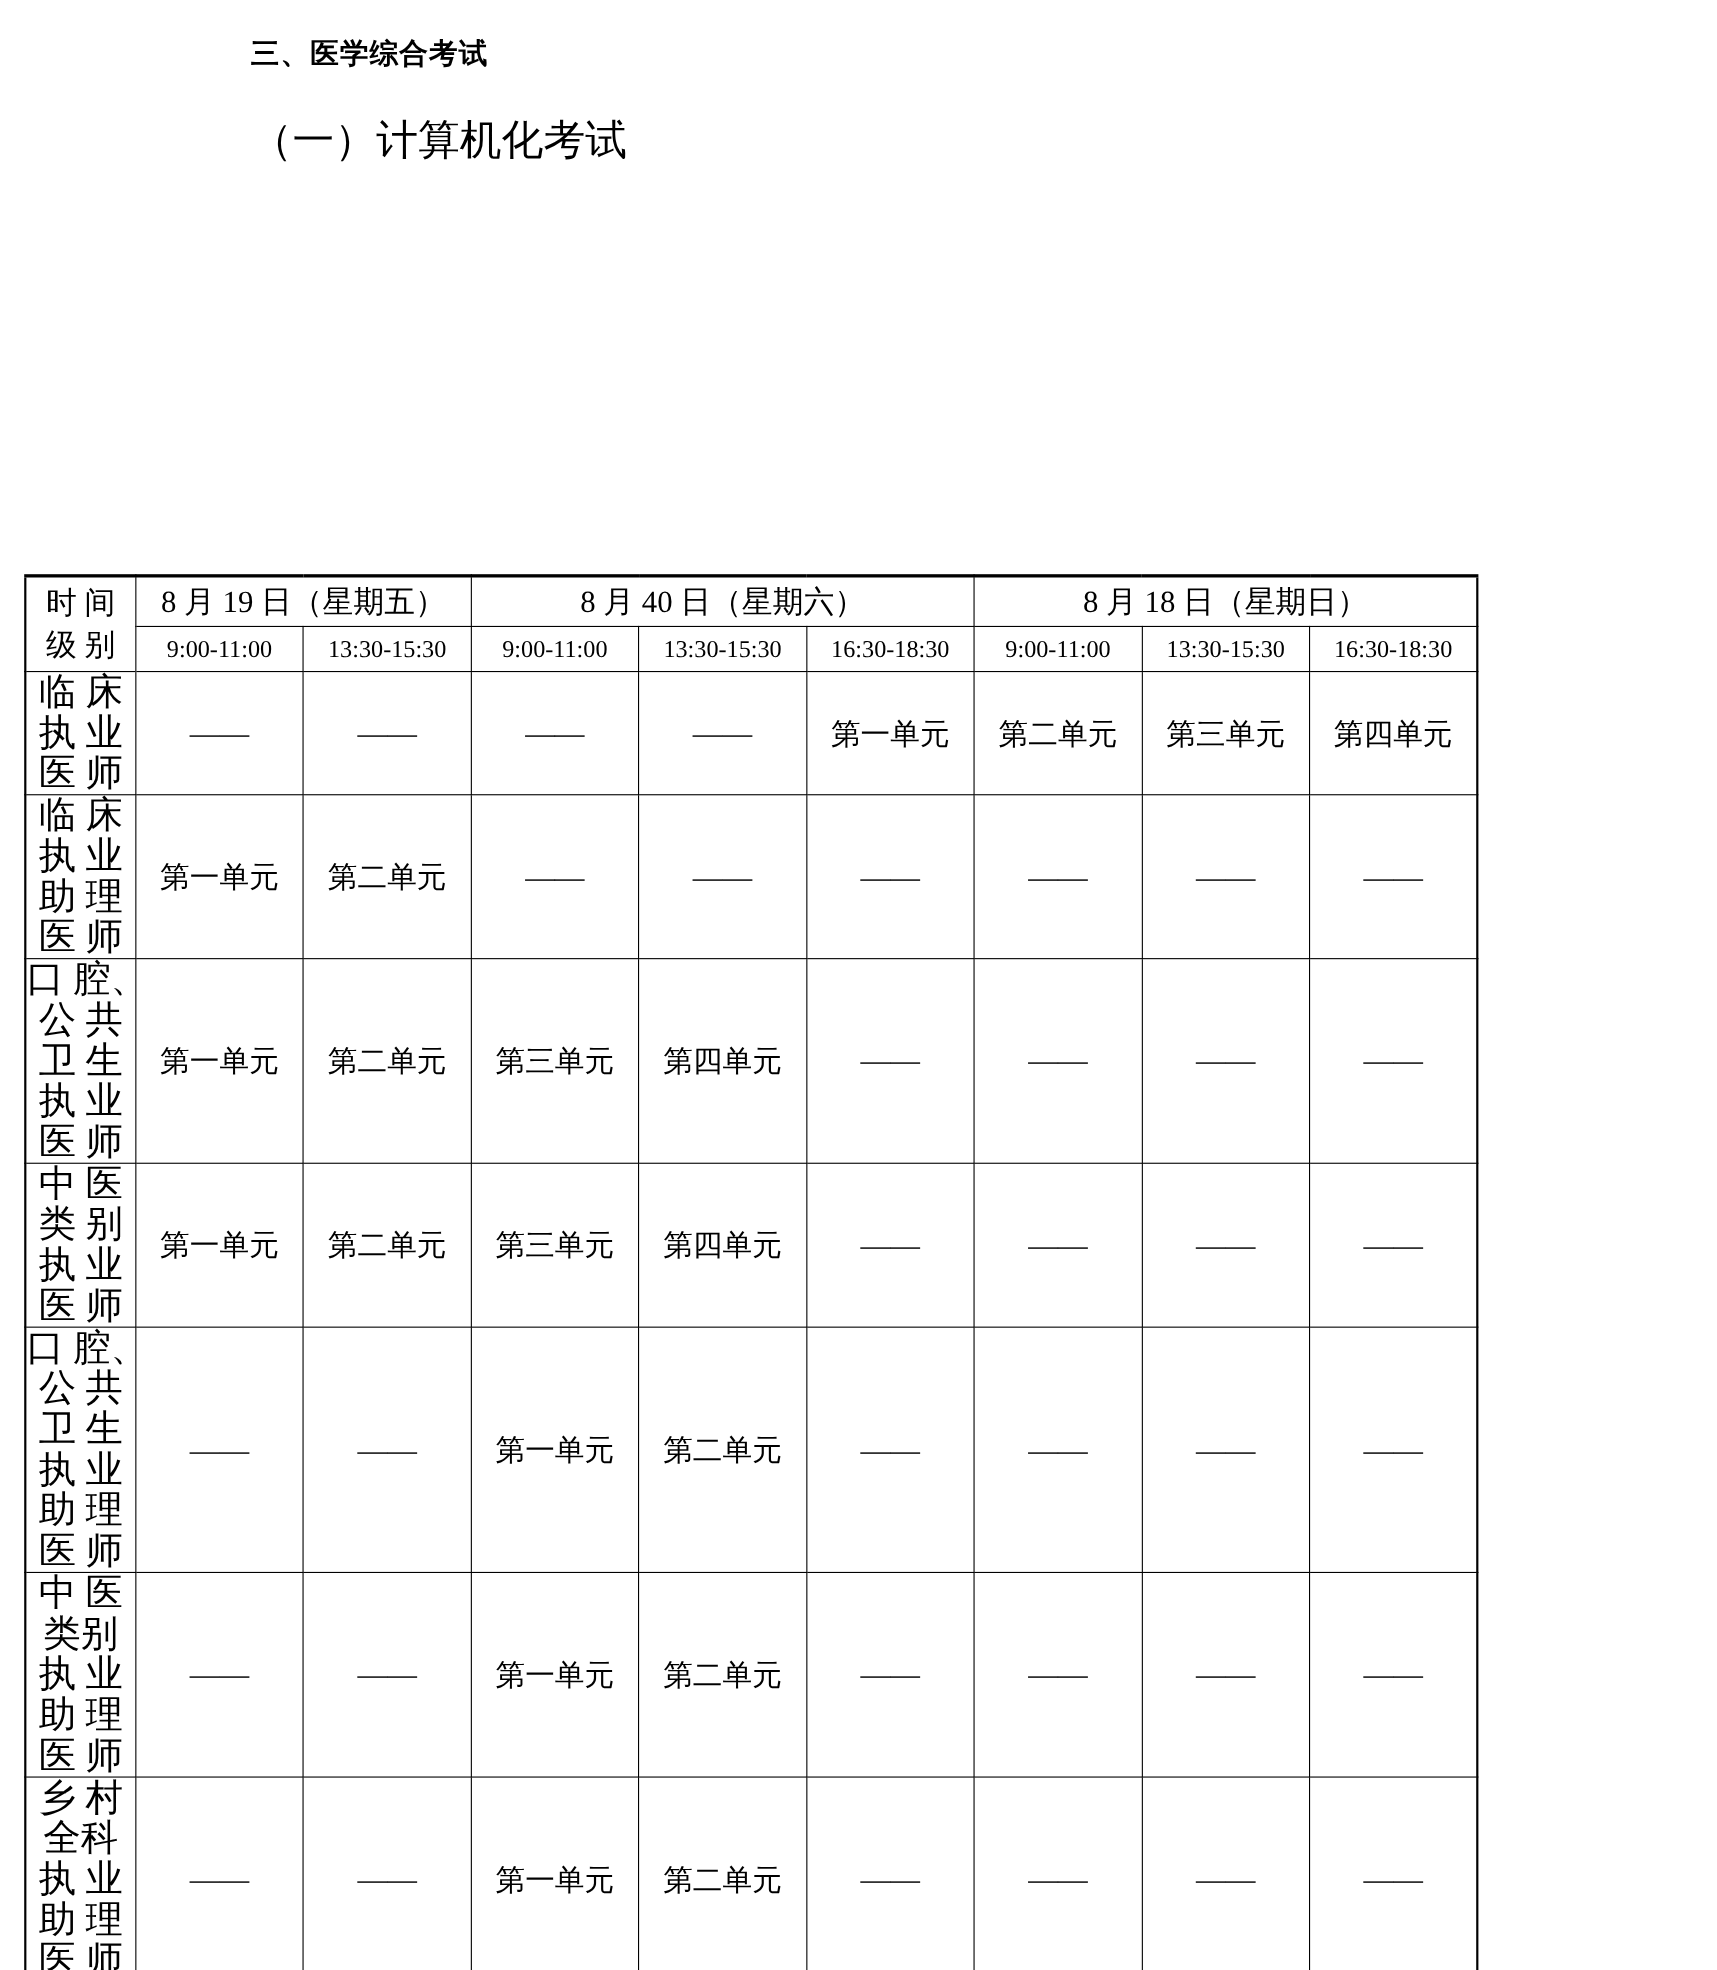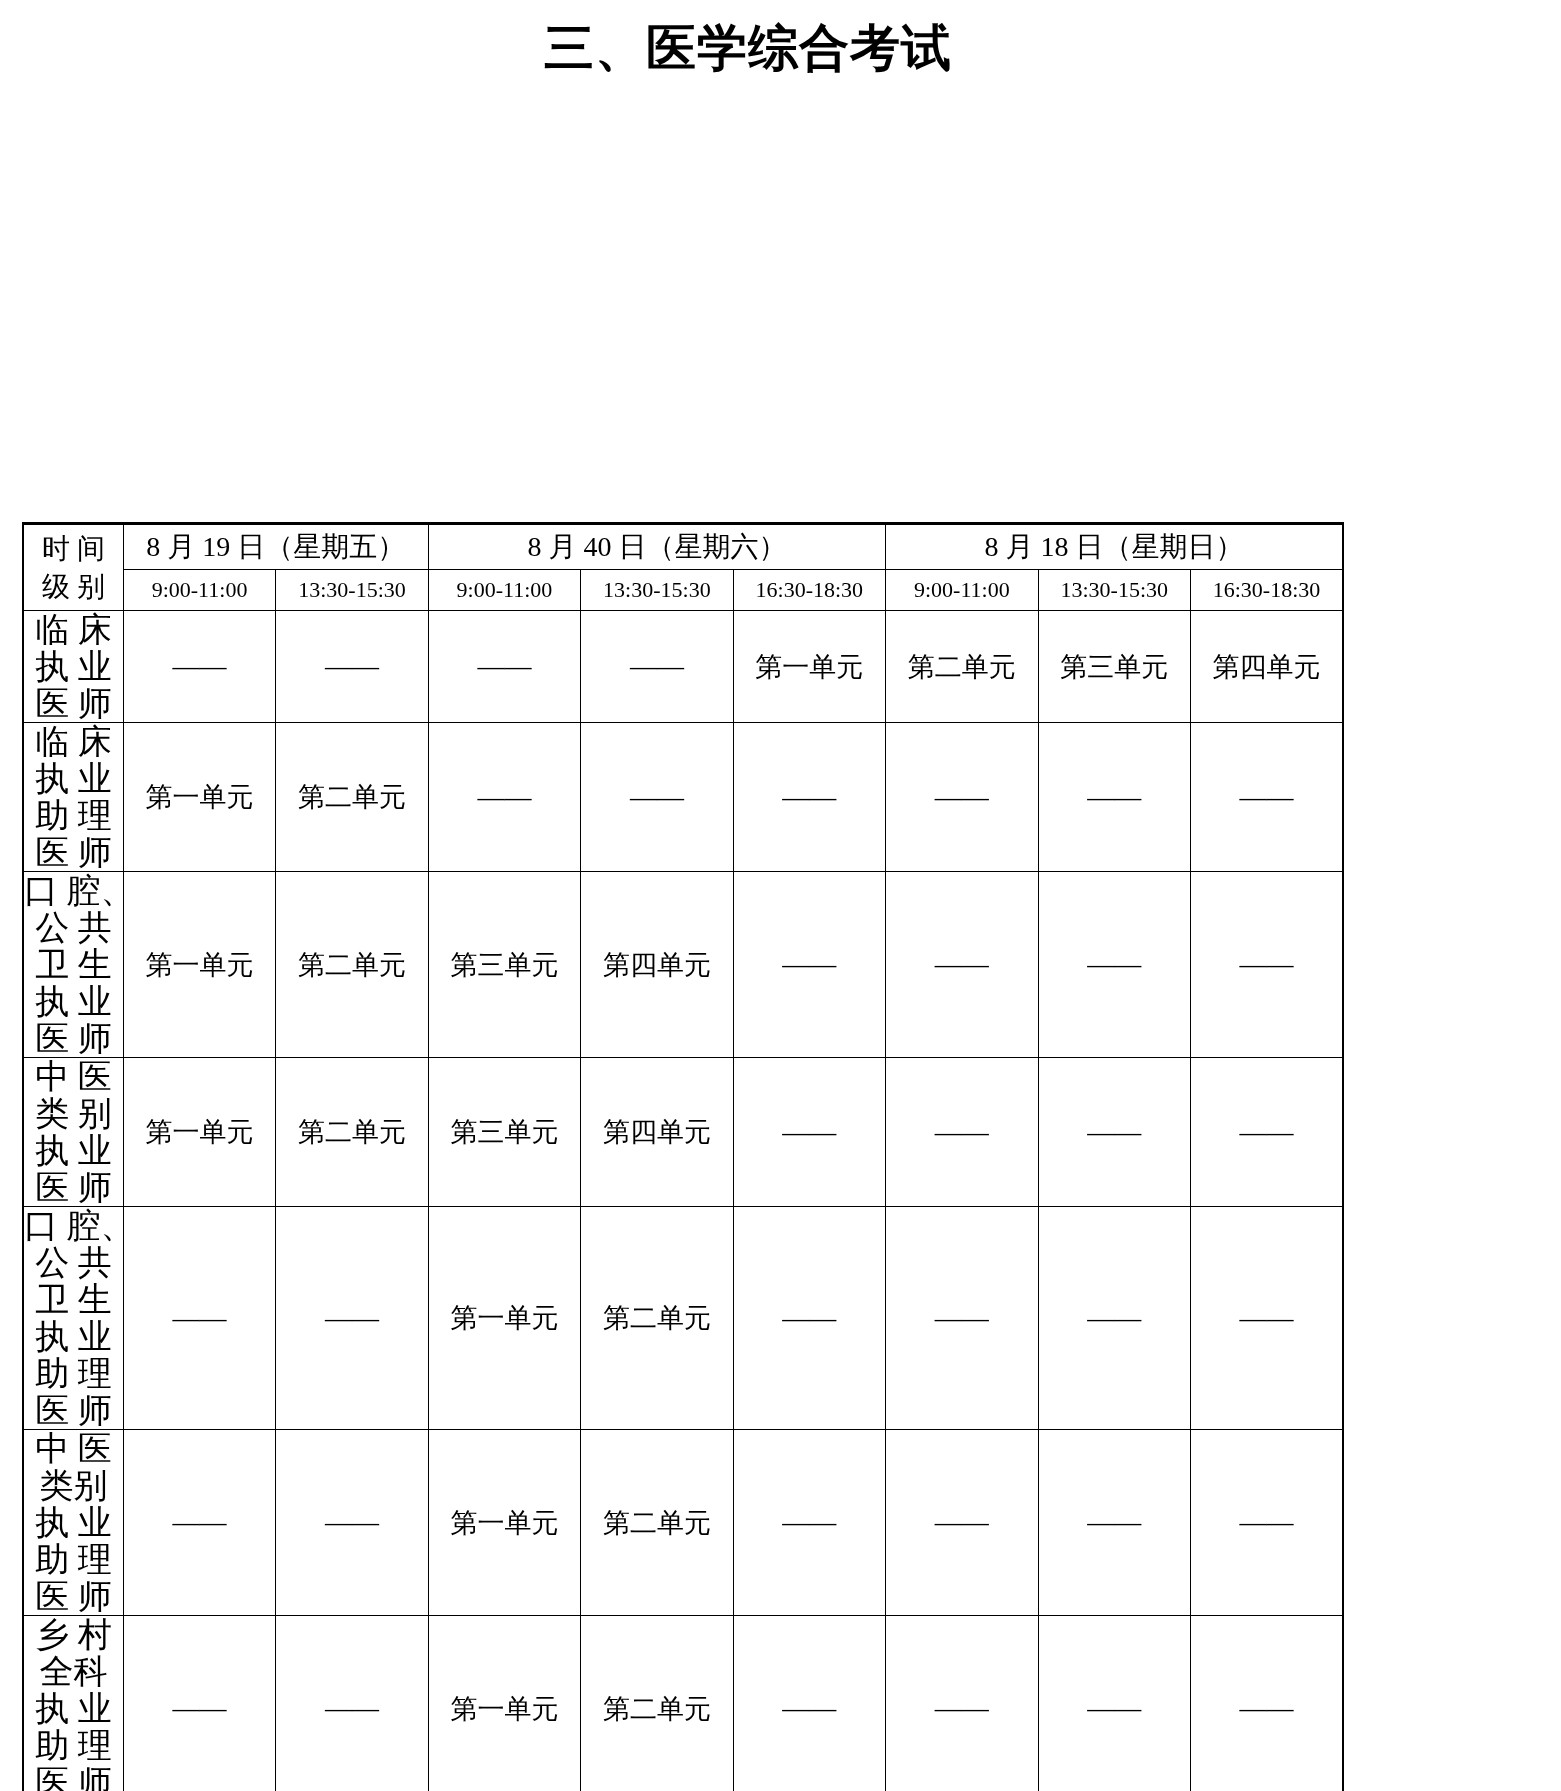--- a/index.html
+++ b/index.html
@@ -39,27 +39,26 @@
   .para {
     margin: 0;
     text-align: justify;
     text-justify: inter-ideograph;
   }
   .indent2 {
     text-indent: 80px;
   }
   .heading {
     font-weight: bold;
-    font-size: 50px;
+    font-size: 26px;
     line-height: 80px;
     letter-spacing: 1px;
     text-indent: 80px;
     margin: 0;
     font-family: "Liberation Sans", "DejaVu Sans", sans-serif;
-    text-align: center;
   }
   .subheading {
     font-size: 38px;
     line-height: 80px;
     text-indent: 80px;
     margin: 0;
   }
 
   
   .table-wrap {
@@ -132,20 +131,21 @@
     border-bottom: 3px solid #000;
   }
 </style>
 </head>
 <body>
 
 <div class="page">
 
   <div class="text-block">
     <p class="heading">三、医学综合考试</p>
+    <p class="subheading">（一）计算机化考试</p>
   </div>
 
   <div class="table-wrap">
     <table class="sched">
       <colgroup>
         <col style="width:100px">
         <col style="width:152px">
         <col style="width:152px">
         <col style="width:152px">
         <col style="width:152px">

